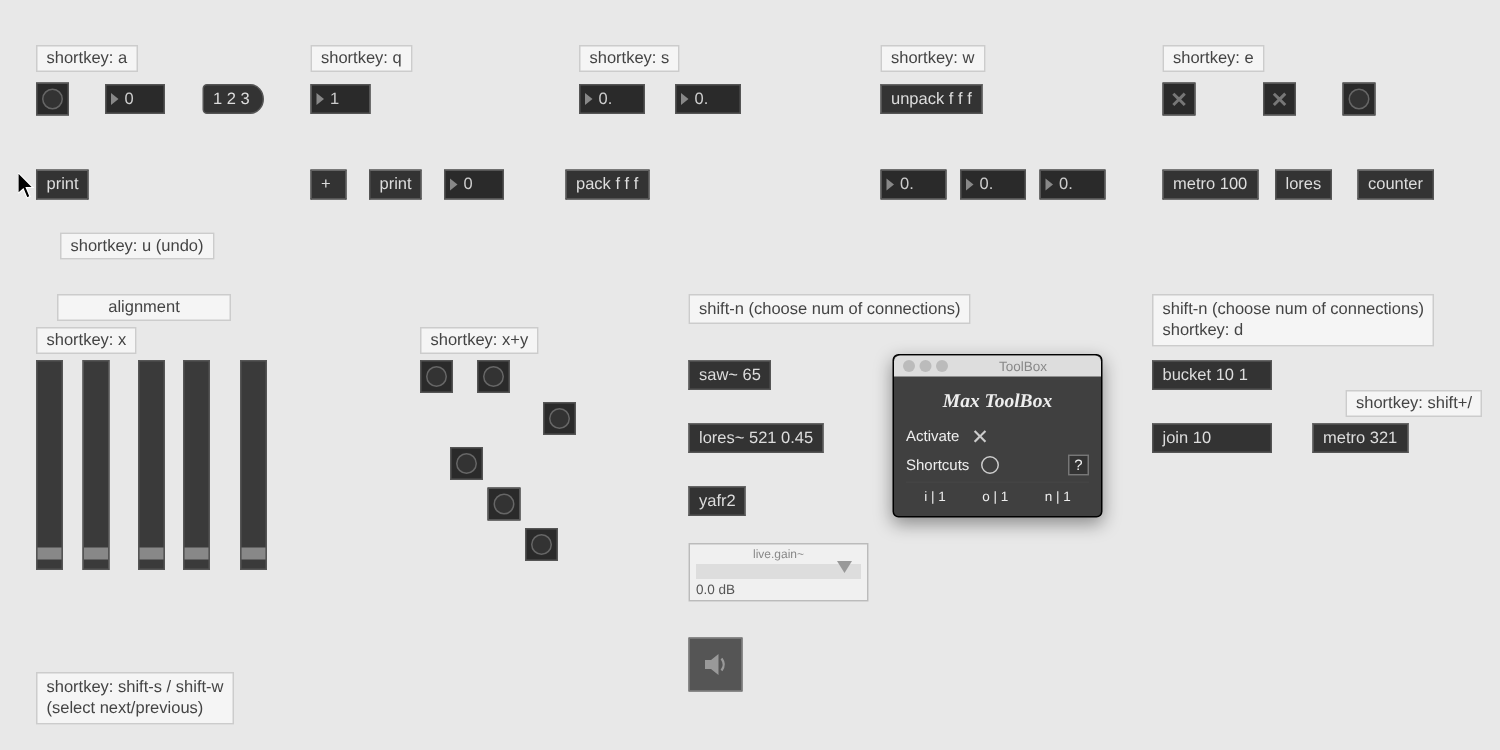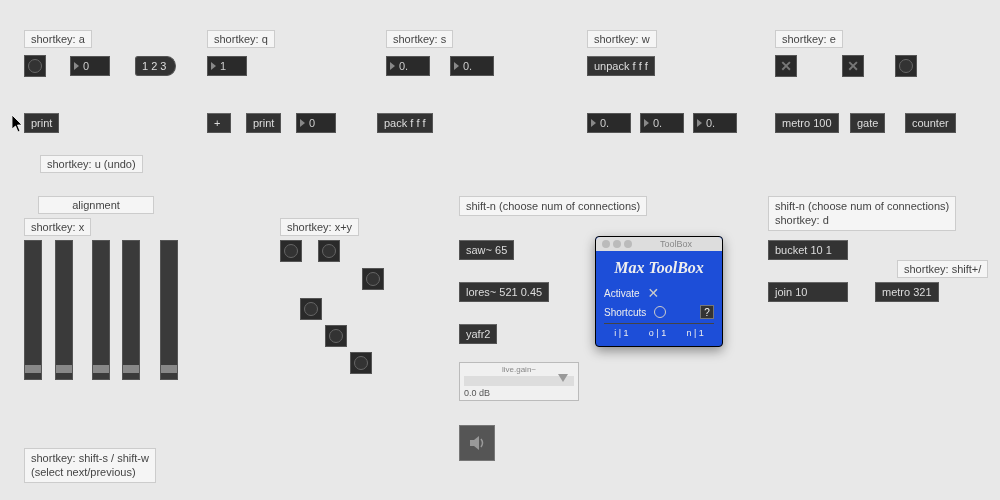--- a/index.html
+++ b/index.html
@@ -131,41 +131,41 @@
     position: absolute;
     width: 36px; height: 36px;
     background: #555;
     border: 1px solid #777;
     display: flex; align-items: center; justify-content: center;
     color: #aaa;
     font-size: 18px;
   }
   .toolbox {
     position: absolute;
-    width: 128px;
-    background: #1d4ed8;
+    width: 140px;
+    background: #404040;
     border: 1px solid #000;
     border-radius: 4px;
     box-shadow: 0 4px 12px rgba(0,0,0,.4);
     color: #eee;
   }
   .toolbox-titlebar {
     background: #ddd;
     color: #888;
     font-size: 9px;
     padding: 2px 6px;
     border-radius: 4px 4px 0 0;
     display: flex;
     align-items: center;
     gap: 4px;
   }
   .traffic { display: flex; gap: 3px; }
   .traffic span { width: 8px; height: 8px; border-radius: 50%; background: #bbb; }
   .toolbox-body { padding: 8px; }
-  .toolbox-heading { font-style: italic; font-weight: bold; font-size: 16px; text-align: center; margin-bottom: 8px; font-family: Georgia, serif; }
+  .toolbox-heading { font-style: italic; font-weight: bold; font-size: 13px; text-align: center; margin-bottom: 8px; font-family: Georgia, serif; }
   .toolbox-row { display: flex; align-items: center; justify-content: flex-start; gap: 8px; font-size: 10px; margin: 4px 0; }
   .tb-x { font-size: 14px; color: #ccc; }
   .tb-o { width: 12px; height: 12px; border: 1.5px solid #ccc; border-radius: 50%; display: inline-block; }
   .tb-q { width: 14px; height: 14px; border: 1px solid #777; background: #333; display: flex; align-items: center; justify-content: center; font-size: 10px; margin-left: auto; }
   .toolbox-footer { display: flex; justify-content: space-around; font-size: 9px; border-top: 1px solid #444; padding-top: 4px; margin-top: 4px; }
   .cursor {
     position: absolute;
     width: 0; height: 0;
     pointer-events: none;
   }
@@ -232,21 +232,21 @@
   </div>
 
 <div class="label" style="left:775px; top:30px;">shortkey: e</div>
 <div class="xbox" style="left:775px; top:55px;">✕</div>
 <div class="xbox" style="left:842px; top:55px;">✕</div>
 <div class="bang" style="left:895px; top:55px;"></div>
 <div class="obj" style="left:775px; top:113px;">
     <span>metro 100</span>
   </div>
 <div class="obj" style="left:850px; top:113px;">
-    <span>gate</span>
+    <span>lores</span>
   </div>
 <div class="obj" style="left:905px; top:113px;">
     <span>counter</span>
   </div>
 
 <div class="label" style="left:40px; top:155px;">shortkey: u (undo)</div>
 
 <div class="label" style="left:38px; top:196px; width:116px;text-align:center;">alignment</div>
 
 <div class="label" style="left:24px; top:218px;">shortkey: x</div>

